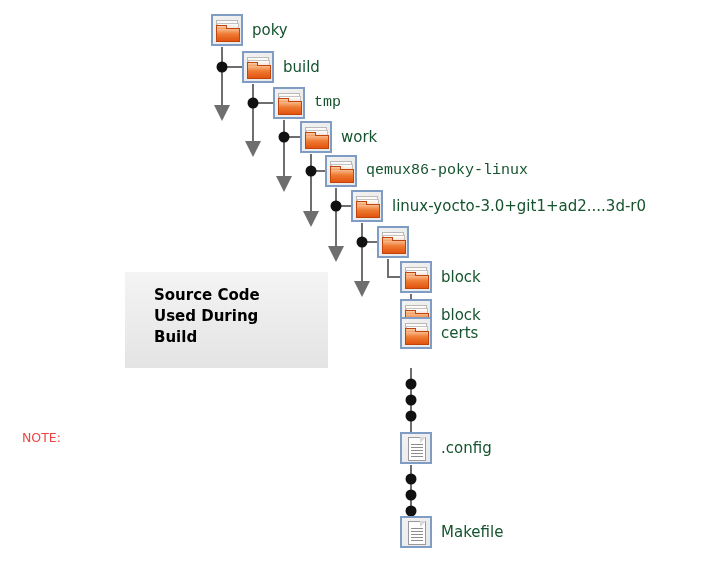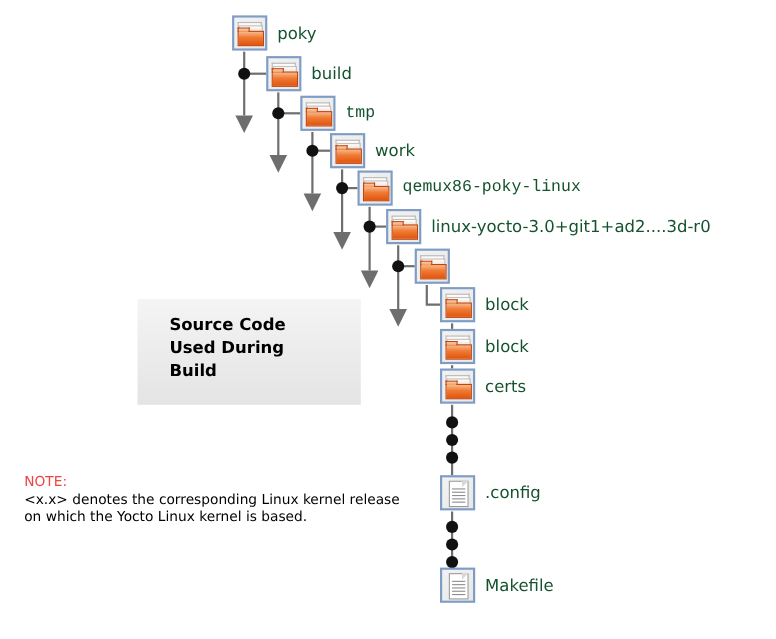--- a/index.html
+++ b/index.html
@@ -232,21 +232,20 @@
   </svg>
 
   <div id="legend-box">
     <div id="legend-text">Source Code
 Used During
 Build</div>
   </div>
 
   <div id="note">
     <div id="note-title">NOTE:</div>
-    <div id="note-body">&lt;x.x&gt; denotes the corresponding Linux kernel release on which the Yocto Linux kernel is based.</div>
   </div>
 
   <div id="nodes">
       <div class="node" style="left: 211px; top: 14px;">
         <div class="icon-frame">
           <div class="folder">
             <div class="back"></div>
             <div class="back2"></div>
             <div class="front"></div>
             <div class="tab"></div>
@@ -334,21 +333,21 @@
         <div class="icon-frame">
           <div class="folder">
             <div class="back"></div>
             <div class="back2"></div>
             <div class="front"></div>
             <div class="tab"></div>
           </div>
         </div>
         <span class="node-label">block</span>
       </div>
-      <div class="node" style="left: 400px; top: 335px;">
+      <div class="node" style="left: 400px; top: 317px;">
         <div class="icon-frame">
           <div class="folder">
             <div class="back"></div>
             <div class="back2"></div>
             <div class="front"></div>
             <div class="tab"></div>
           </div>
         </div>
         <span class="node-label">certs</span>
       </div>

